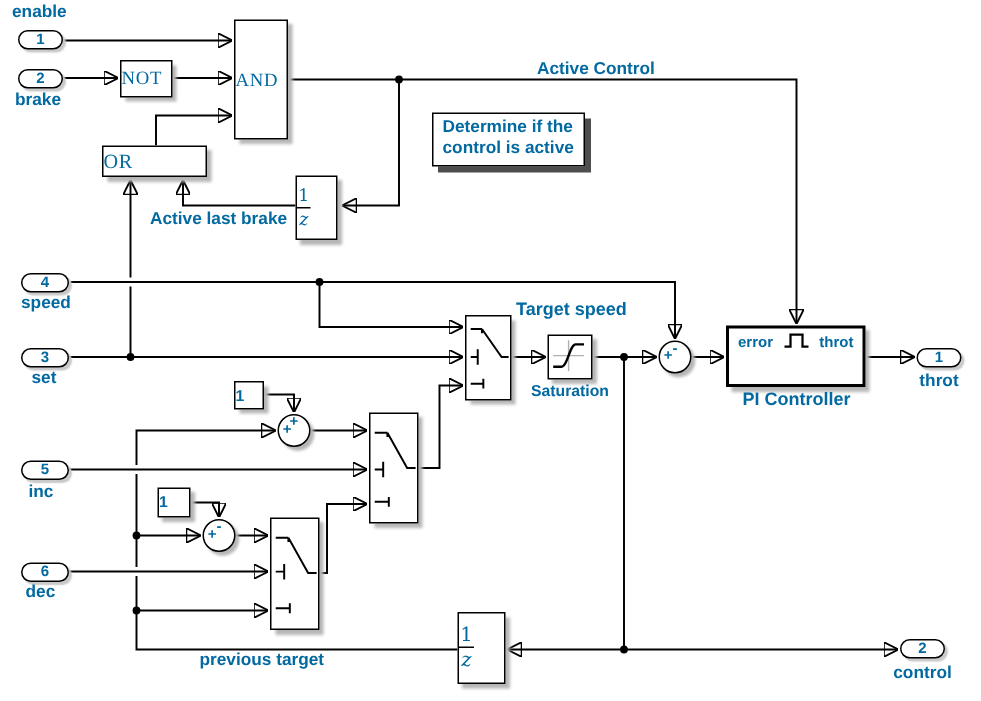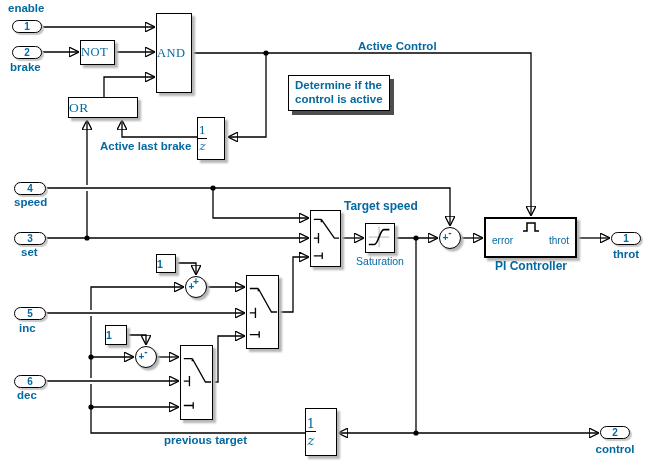--- a/index.html
+++ b/index.html
@@ -24,22 +24,22 @@
   .sum{position:absolute;width:22px;height:22px;background:#fff;border:1.4px solid #000;
        border-radius:50%;box-sizing:border-box;box-shadow:2.5px 2.5px 2px #b6b6b6;}
   .sum span{position:absolute;font-weight:bold;font-size:10px;line-height:1;}
   .sum .s-top{top:0px;left:50%;transform:translateX(-50%);}
   .sum .s-left{left:2.5px;top:50%;transform:translateY(-50%);}
   .anno{position:absolute;background:#fff;border:1.2px solid #000;box-shadow:4px 4px 0 #4e4e4e;
         padding:2px 6px 3px;font-weight:bold;font-size:11.5px;line-height:1.25;}
   .swsvg,.satsvg{position:absolute;left:0;top:0;width:100%;height:100%;}
   .swsvg path{fill:none;stroke:#000;stroke-width:1.4px;}
   .pi{border-width:2.5px;}
-  .pi-port{position:absolute;top:16px;font-weight:normal;font-size:10px;}
-  .bname{position:absolute;font-size:10.5px;white-space:nowrap;transform:translateX(-50%);}
+  .pi-port{position:absolute;top:4px;font-weight:bold;font-size:10px;}
+  .bname{position:absolute;font-size:10.5px;white-space:nowrap;transform:translateX(-50%);font-weight:bold;}
   .trig{position:absolute;top:2px;left:50%;transform:translateX(-50%);}
 </style>
 </head>
 <body>
 
 <div id="canvas">
 
   <svg class="wires">
     <defs>
       <marker id="arr" viewBox="0 0 10 10" refX="9" refY="5" markerWidth="7.5" markerHeight="7.5" orient="auto-start-reverse">
@@ -208,15 +208,15 @@
   </div>
   <div class="lbl big center" style="left:531px;top:260px">PI Controller</div>
 
   <div class="blk" style="left:305px;top:408px;width:32px;height:48px">
     <div class="frac" style="font-size:13px">
       <span>1</span>
       <span class="bar" style="width:10px"></span>
       <span class="den">z</span>
     </div>
   </div>
-  <div class="lbl" style="left:164px;top:434px">previous target</div>
+  <div class="lbl" style="left:133px;top:434px">previous target</div>
 
 </div>
 
 </body></html>

